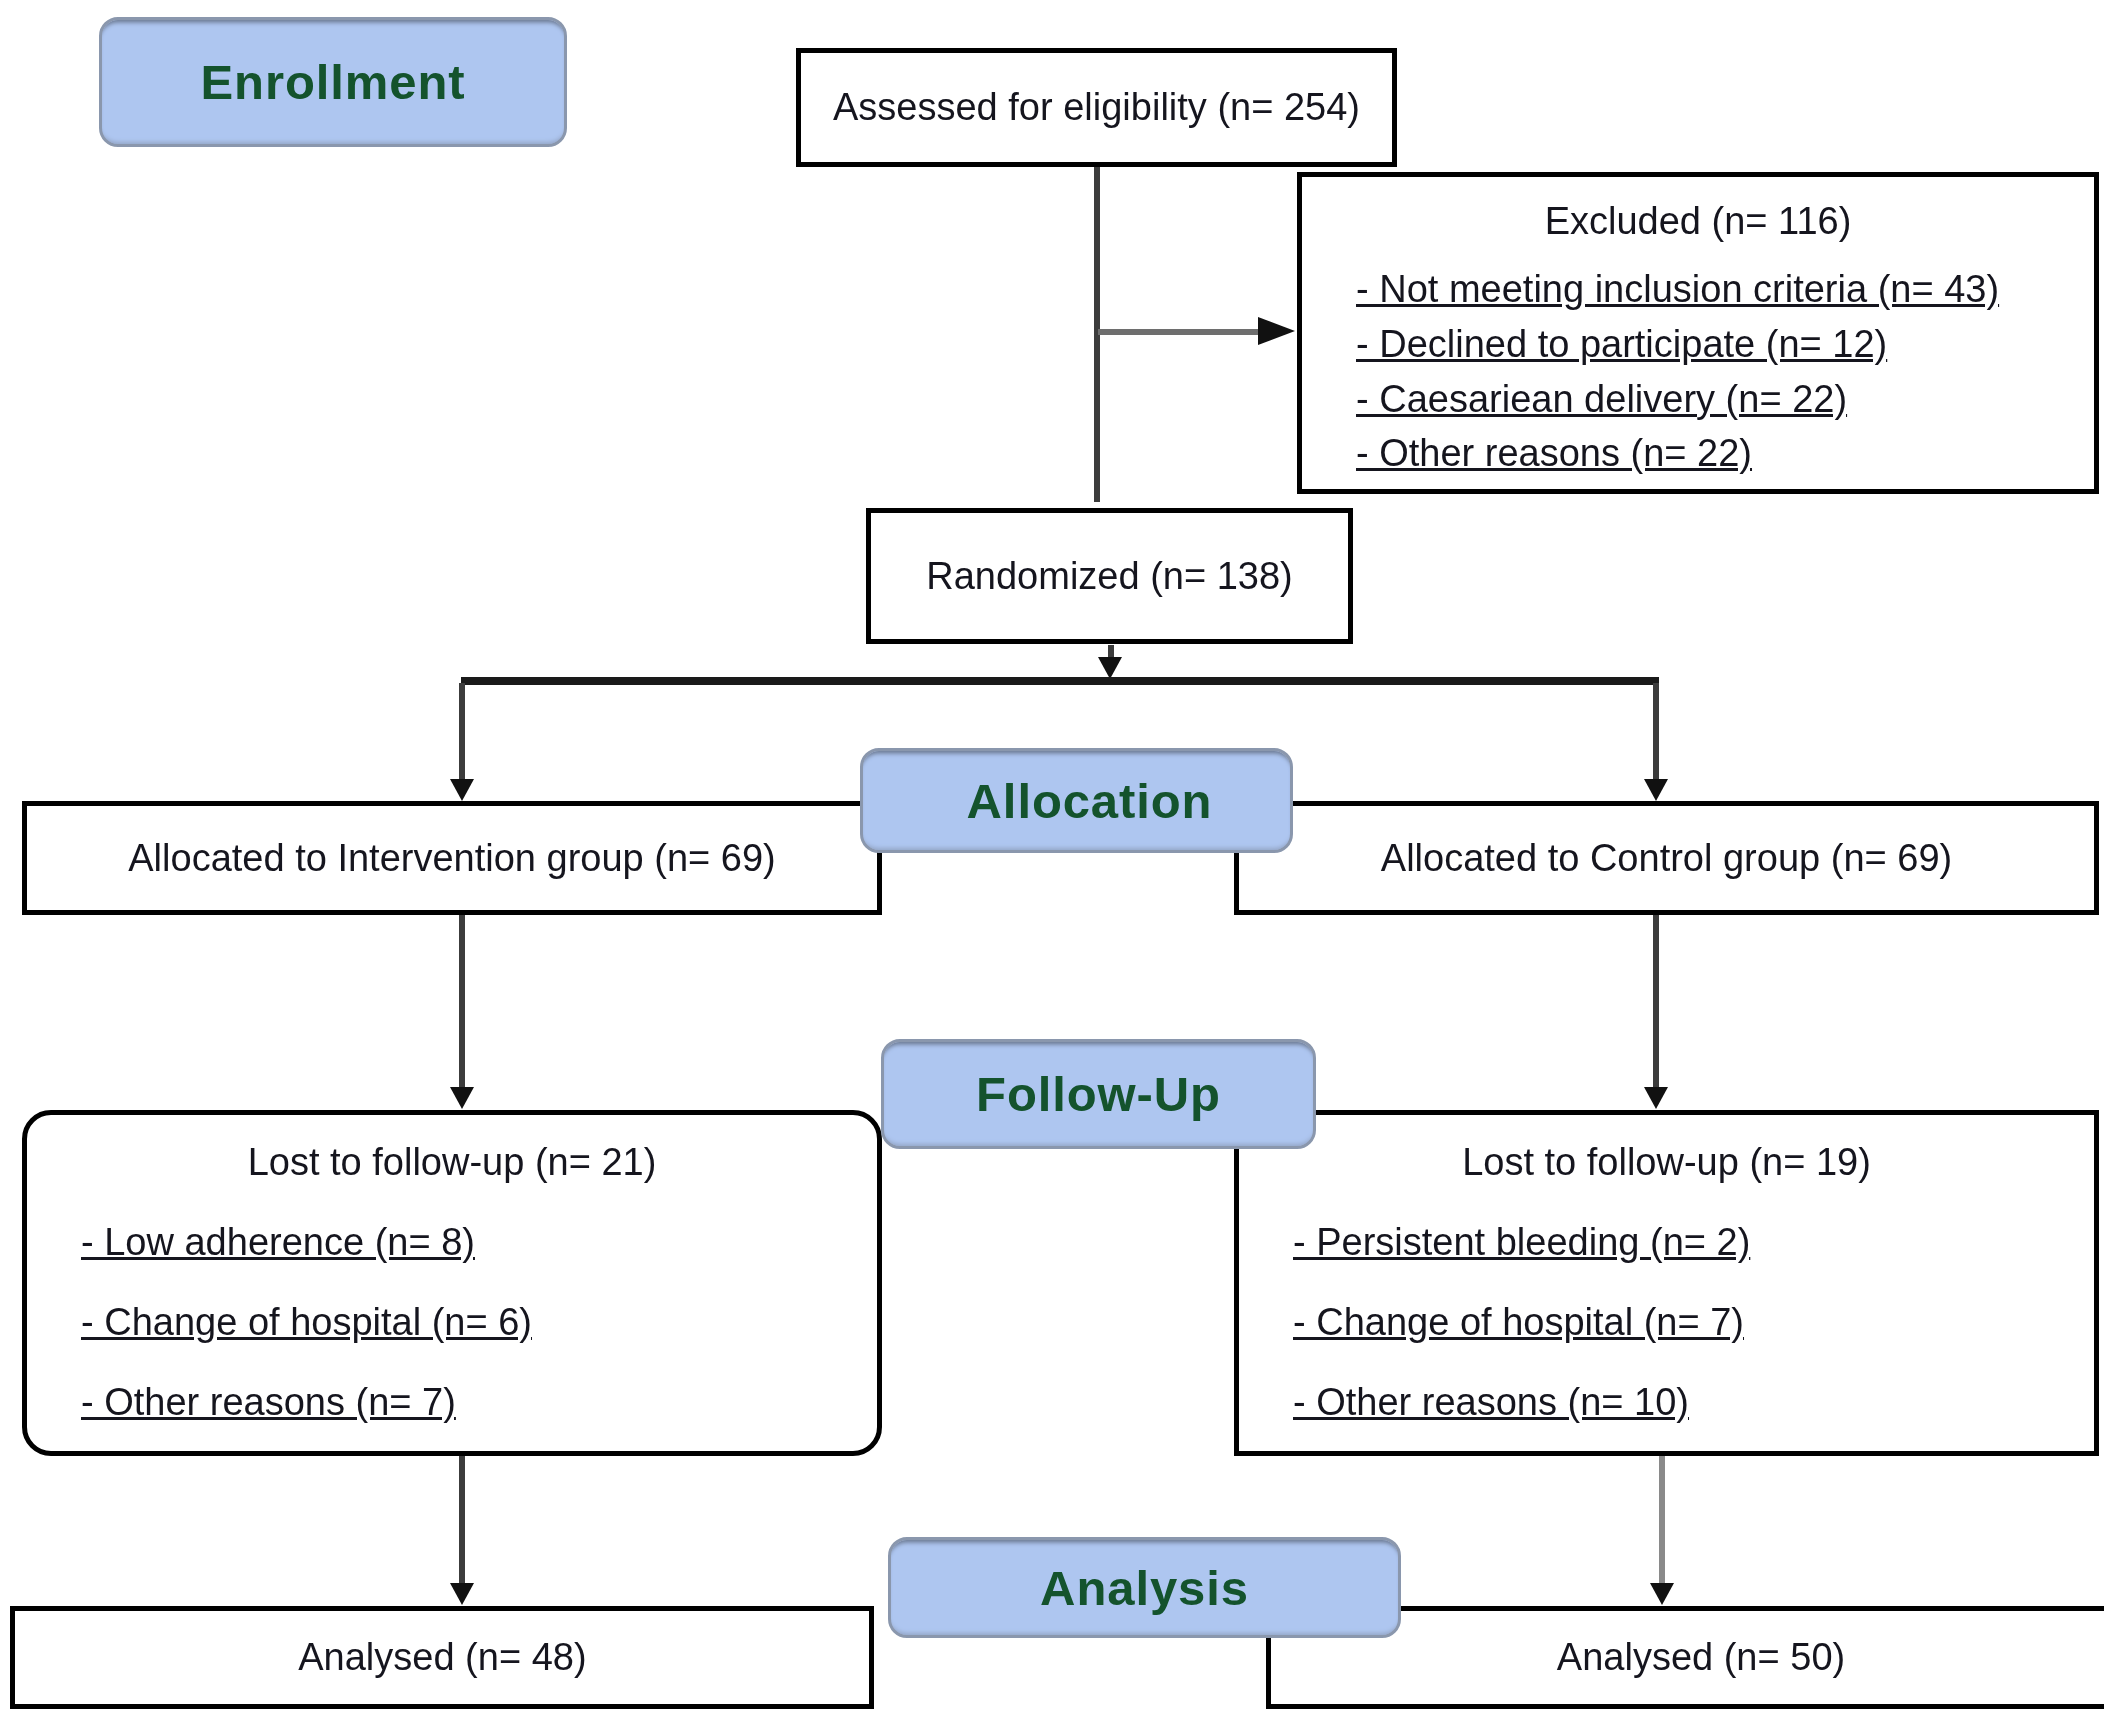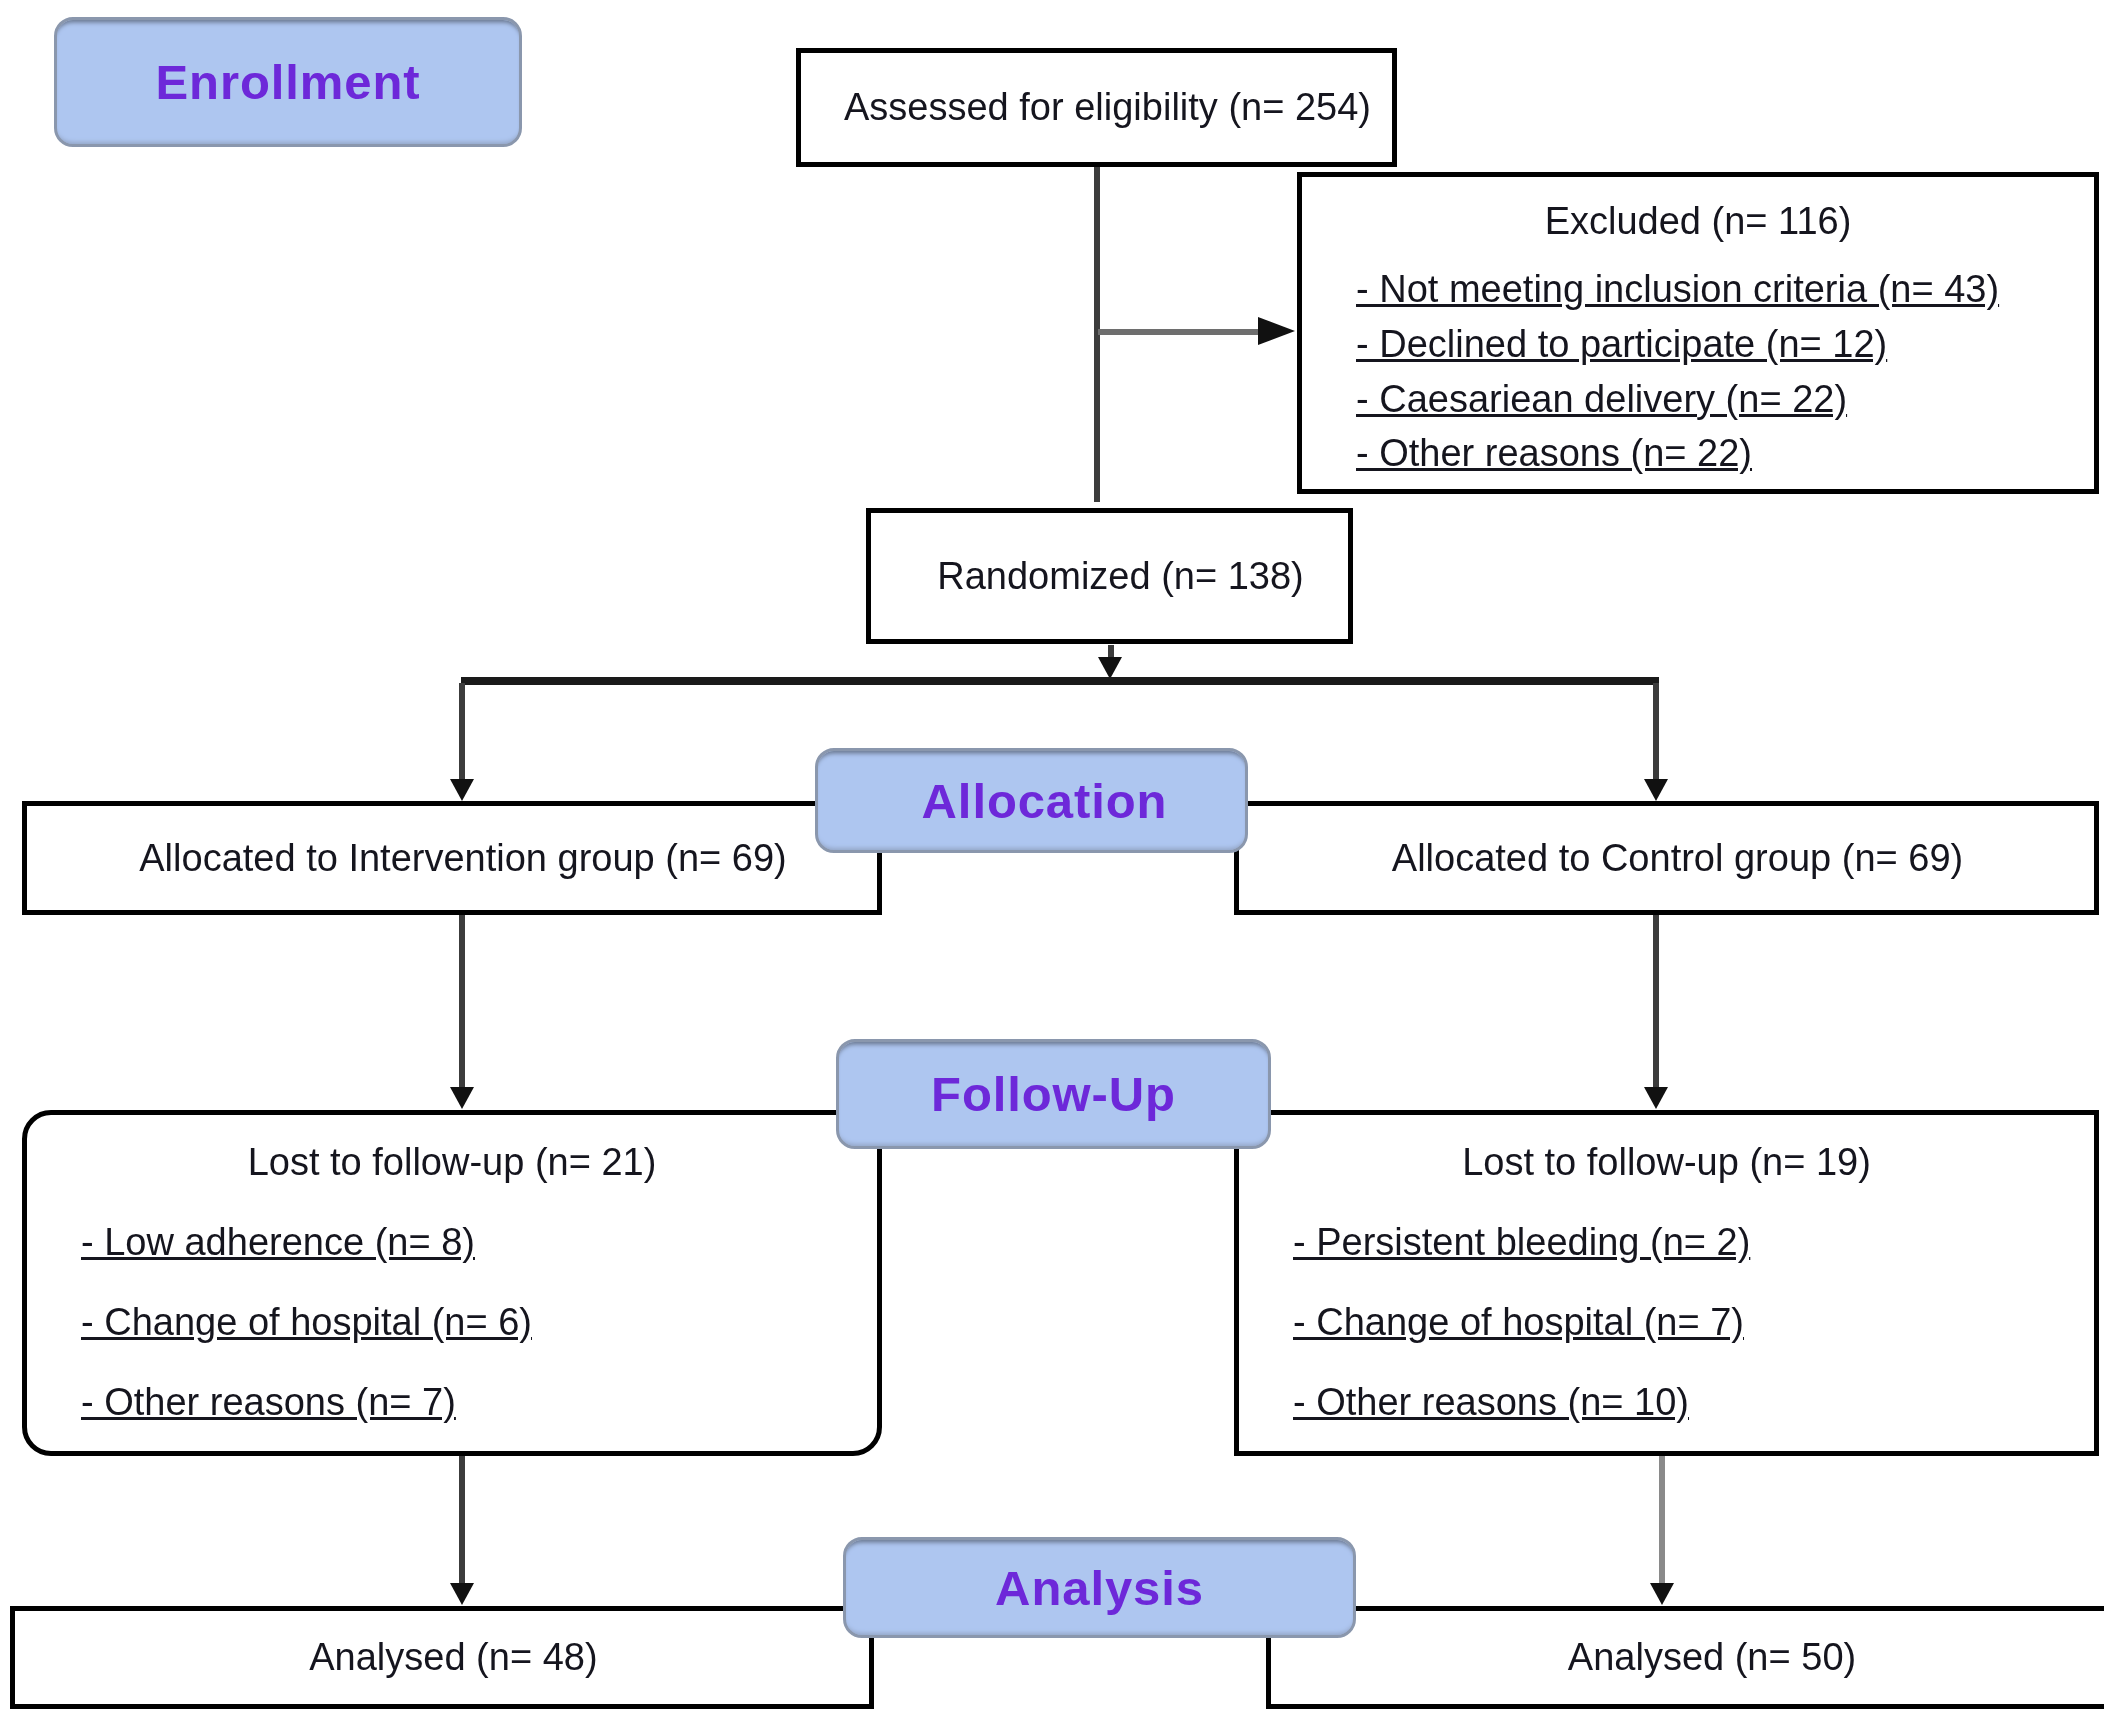--- a/index.html
+++ b/index.html
@@ -15,21 +15,21 @@
   .box {
     position:absolute;
     background:#ffffff;
     border:5.2px solid #000000;
     box-sizing:border-box;
     z-index:2;
   }
   .box-center {
     display:flex; align-items:center; justify-content:center;
     width:100%; height:100%;
-    font-size:38px; text-align:left;padding-left:11px;
+    font-size:38px; text-align:left;
   }
   .list-title {
     text-align:center;
     font-size:38px;
     line-height:47px;
   }
   .items { padding-left:54px; padding-right:17.4px;text-decoration:underline; }
   .item  { font-size:38px; line-height:47px; }
   .excluded-box .list-title { margin-top:21px; }
   .excluded-box .item { margin-top:7.8px; }
@@ -38,26 +38,27 @@
   .lost-box .item { margin-top:33px; }
   .lost-box .item:first-child { }
   
   .stage {
     position:absolute;
     background:#aec6f0;
     border:3.5px solid #8a97ad;
     border-radius:19px;
     box-sizing:border-box;
     display:flex; align-items:center; justify-content:center;
-    color:#6d28d9;
+    color:#14532d;
     font-weight:bold;
     font-size:49px;
     letter-spacing:0.9px;
     z-index:5;
     box-shadow: inset 0 6px 4.3px -3.5px #6c7a93, inset 0 -5.2px 4.3px -3.5px #93a5c5;
+    margin-left: 45px;
   }
   
   .vline { position:absolute; width:6px; background:#3c3c3c; z-index:1; }
   .hline { position:absolute; height:6px; background:#6e6e6e; z-index:1; }
   .bar   { position:absolute; height:7.8px; background:#1a1a1a; z-index:1; }
   .gray  { background:#8a8a8a; }
   .tri-down {
     position:absolute; width:0; height:0; z-index:1;
     border-left:12px solid transparent;
     border-right:12px solid transparent;

